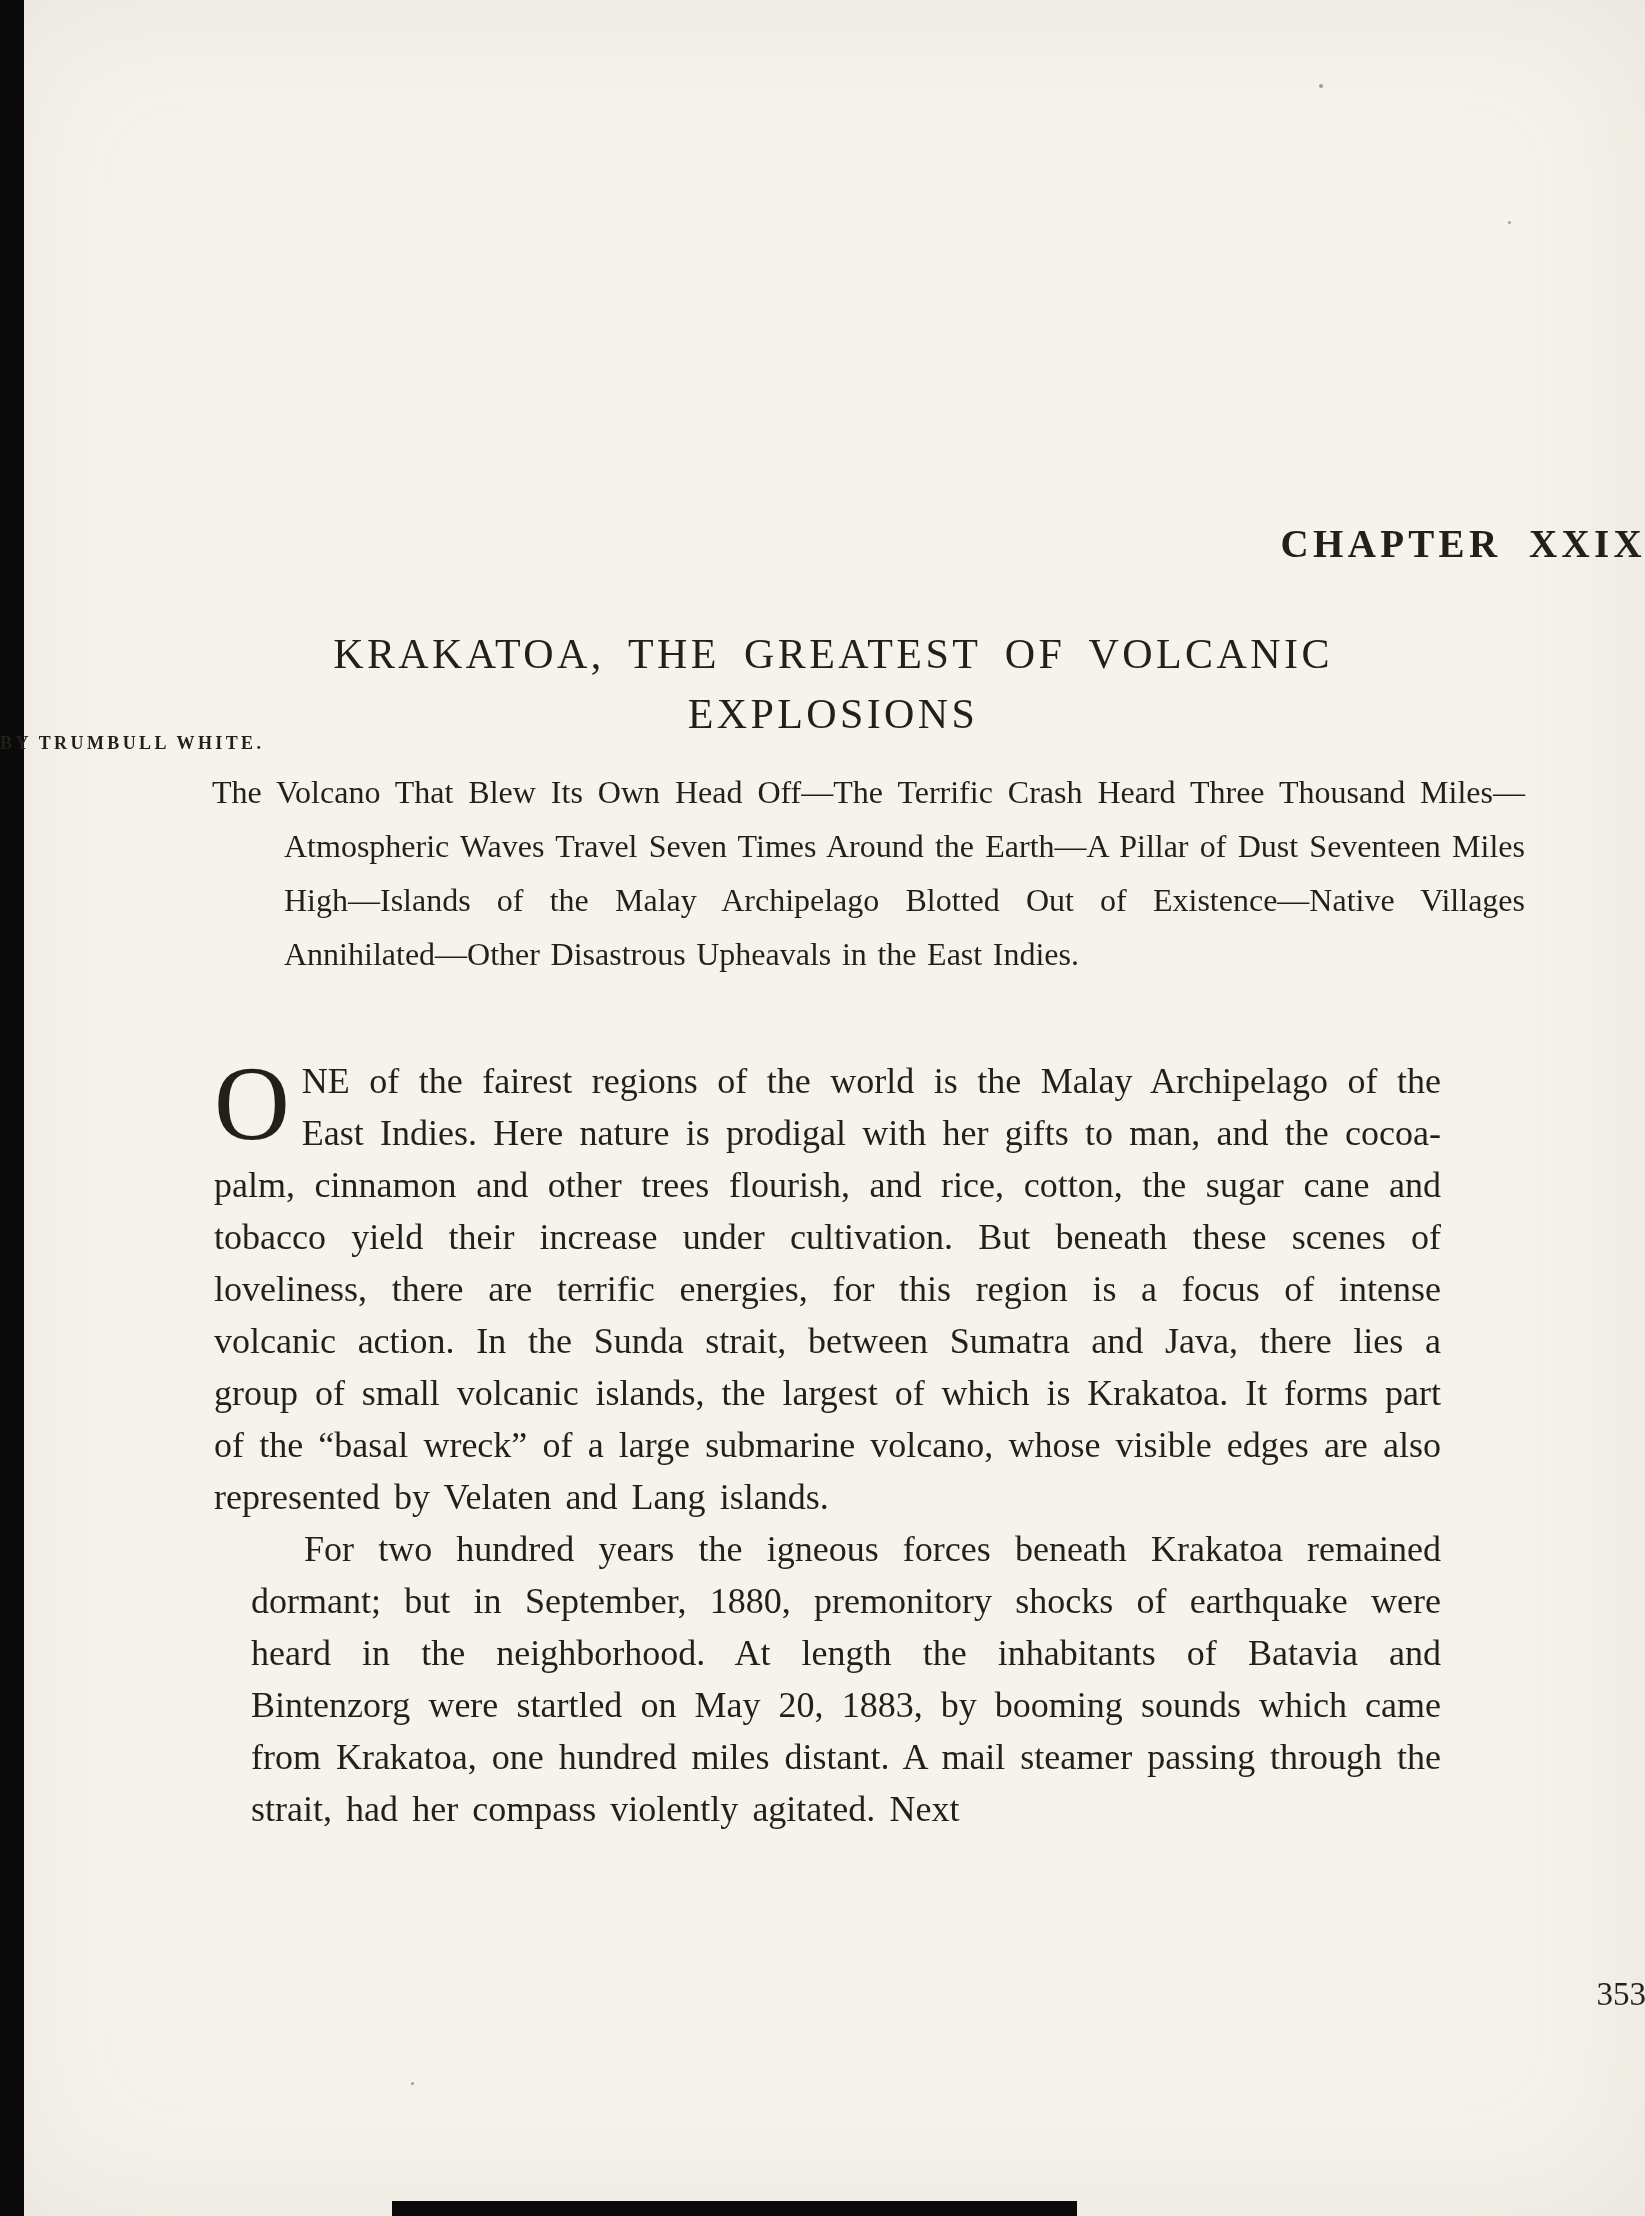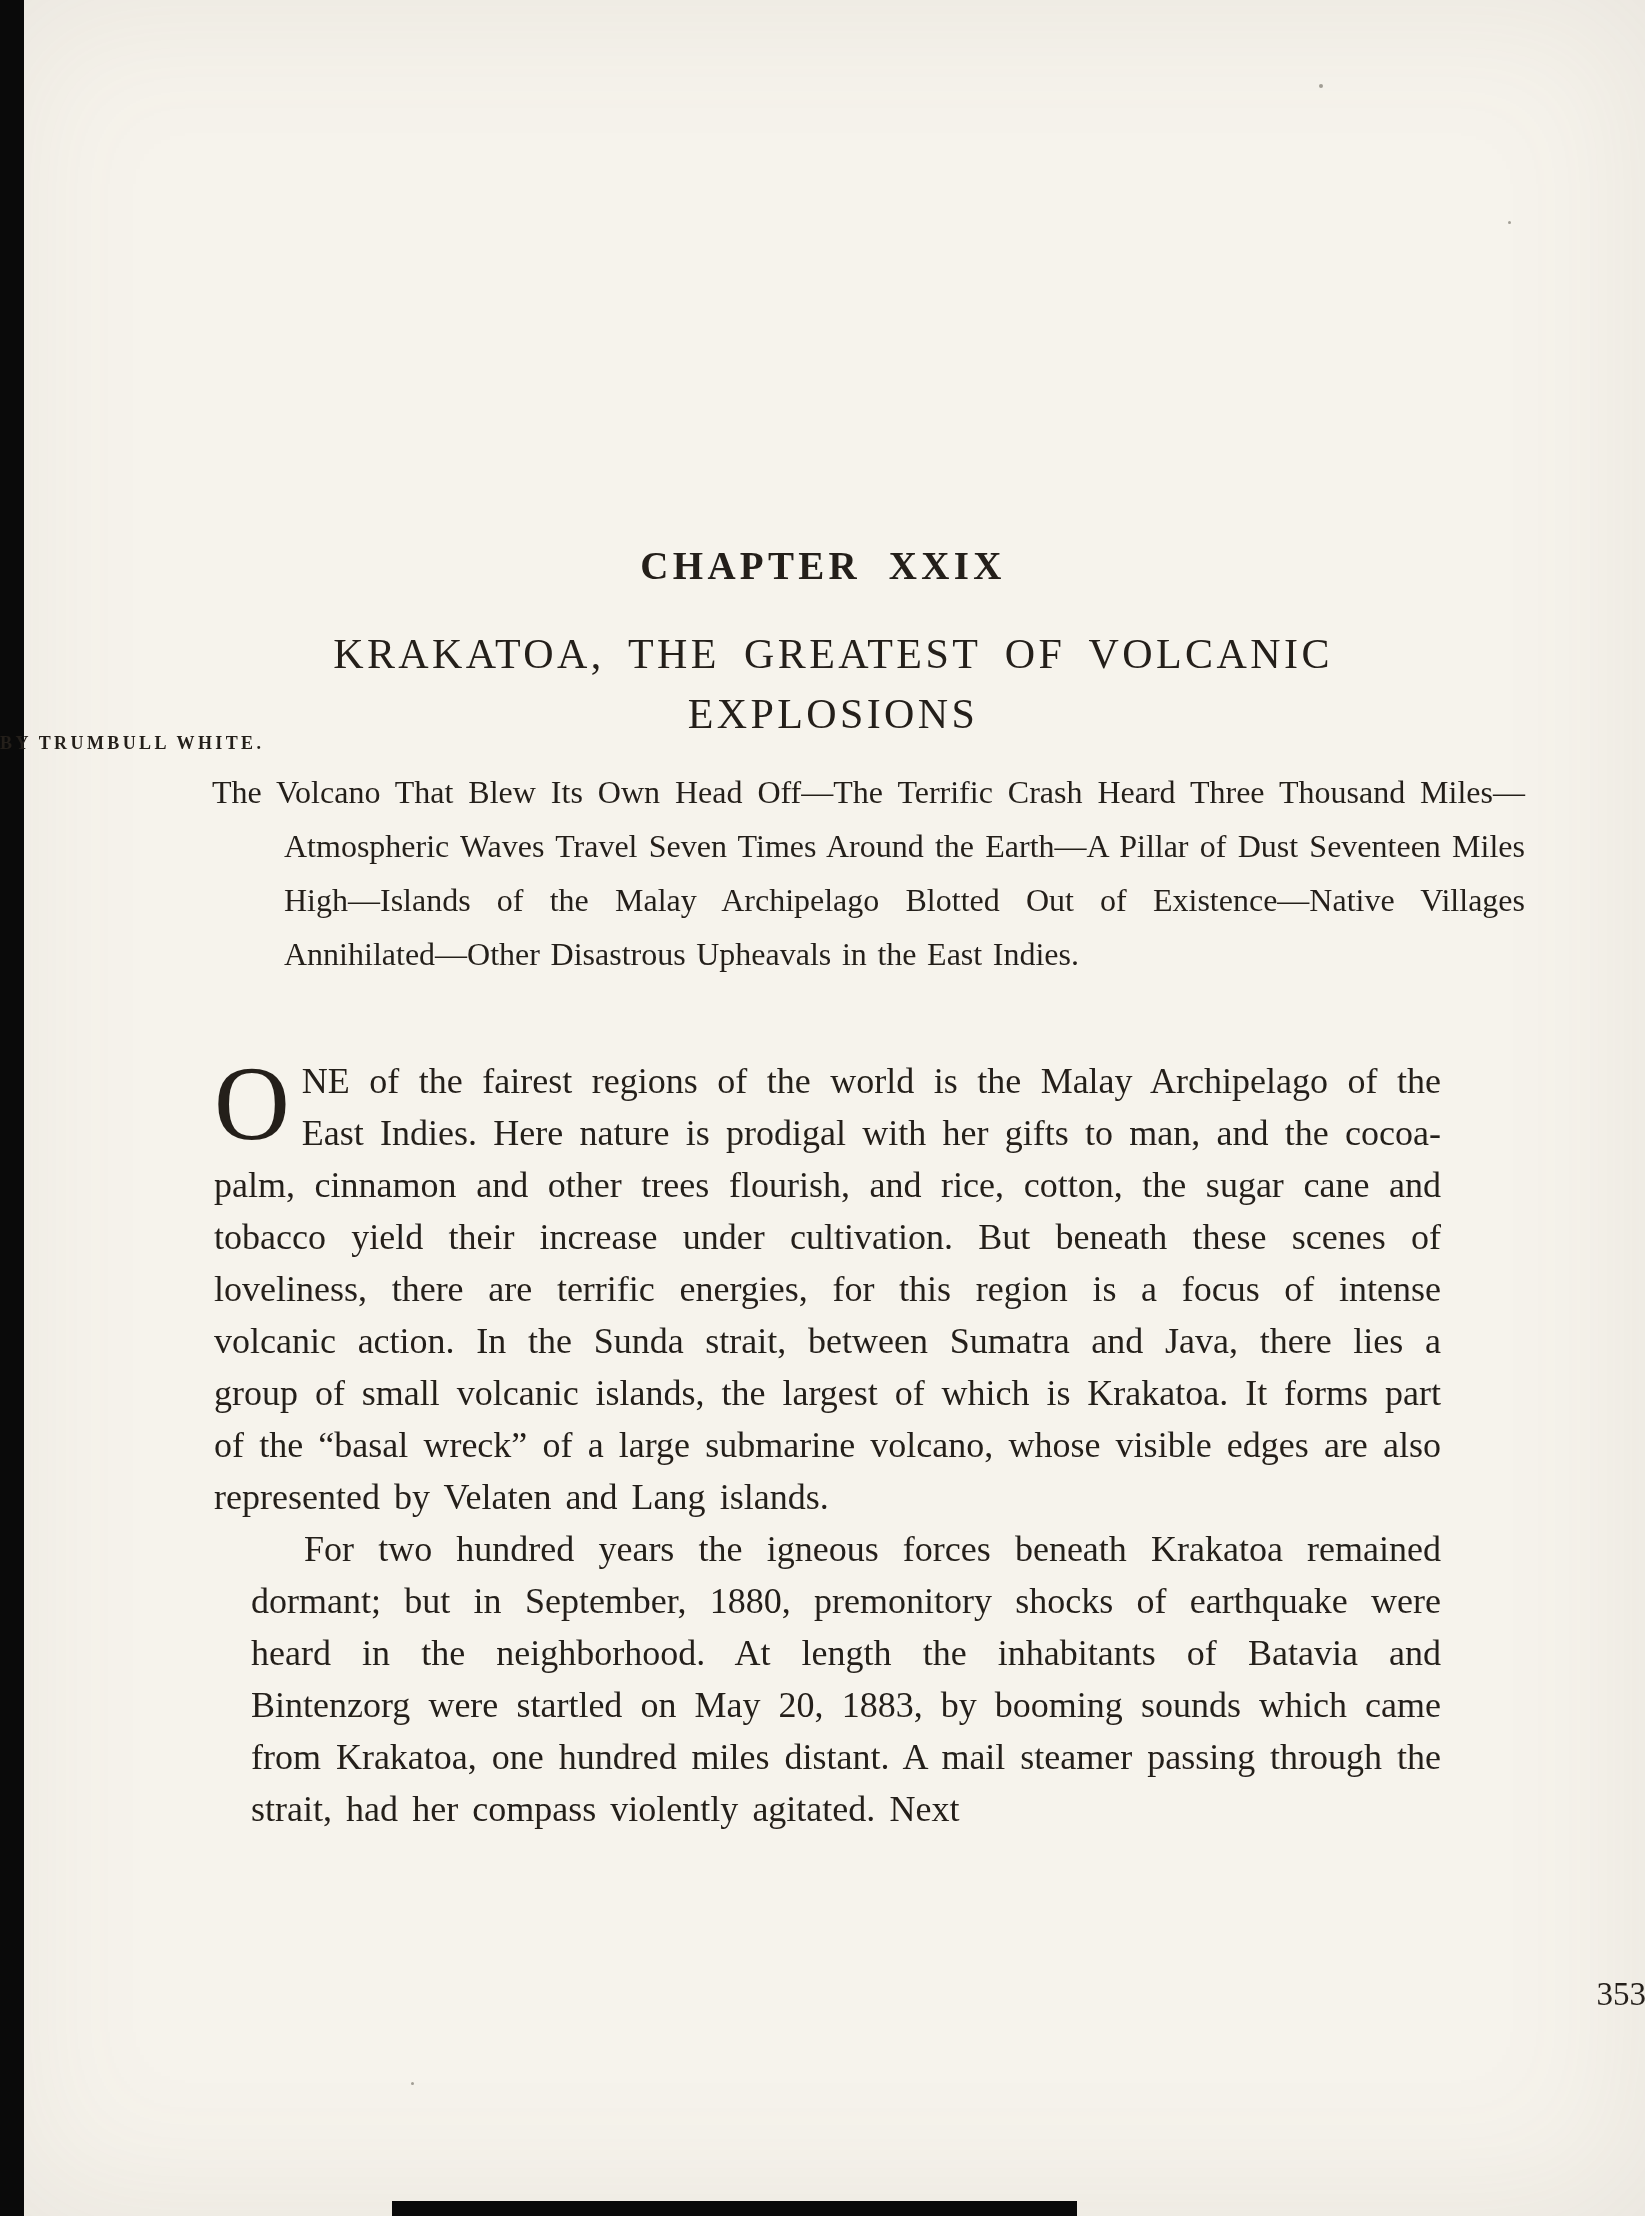--- a/index.html
+++ b/index.html
@@ -24,23 +24,23 @@
     background: #0a0a0a;
   }
   .edge-bottom {
     position: absolute;
     left: 392px; bottom: 0;
     width: 685px; height: 15.4px;
     background: #0a0a0a;
   }
   .chapter-heading {
     position: absolute;
-    top: 543px; left: 0;
+    top: 521px; left: 0;
     width: 100%;
-    text-align: center;
+    text-align: right;
     font-size: 39px;
     font-weight: bold;
     letter-spacing: 4.3px;
     word-spacing: 13.7px;
   }
   .chapter-title {
     position: absolute;
     top: 624px; left: 0;
     width: 100%;
     text-align: center;

